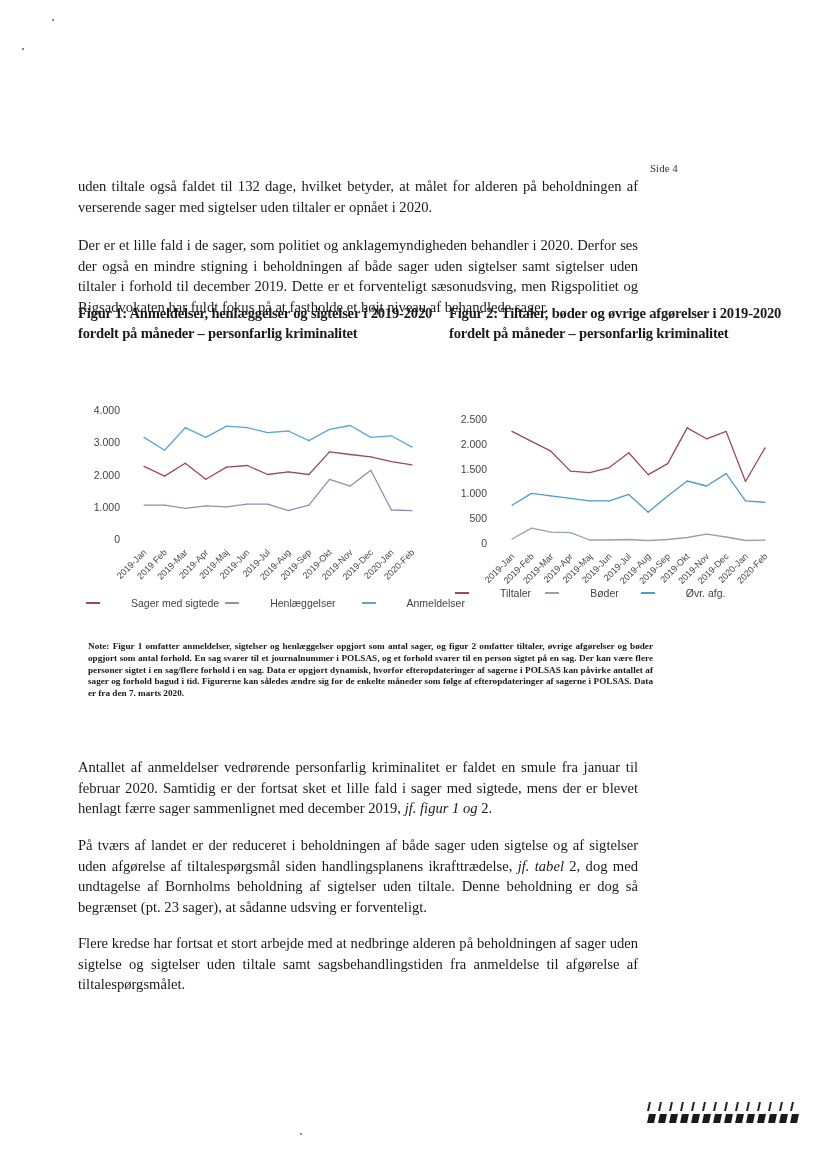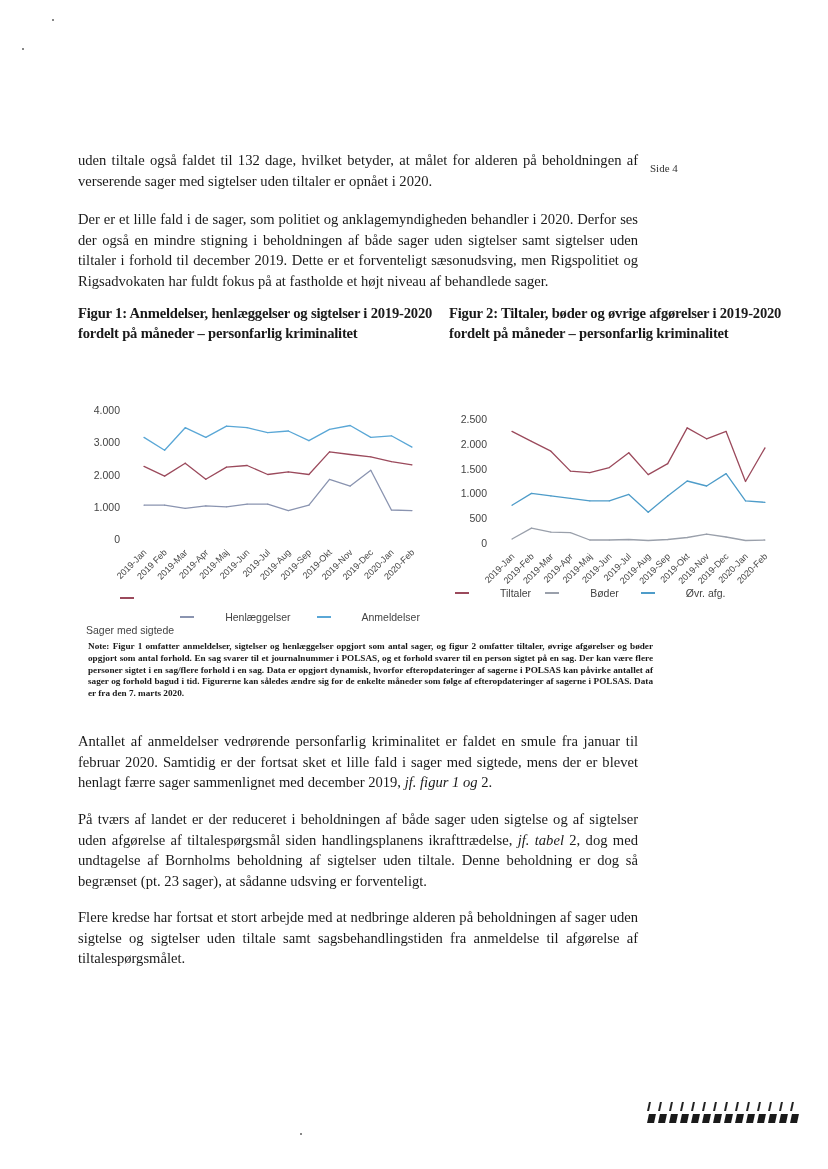--- a/index.html
+++ b/index.html
@@ -1,19 +1,19 @@
 <!DOCTYPE html>
 <html><head>
 <meta charset="utf-8">
 <style>
   html, body { margin: 0; padding: 0; background: #ffffff; }
   body { width: 828px; height: 1169px; position: relative; overflow: hidden;
          font-family: "Liberation Serif", "DejaVu Serif", serif; color: #1a1a1a; }
   .abs { position: absolute; }
-  .para { position: absolute; left: 78px; width: 560px; font-size: 14.6px; line-height: 20.5px; text-align: justify; }
+  .para { position: absolute; left: 78px; width: 560px; font-size: 14.6px; line-height: 20.5px; text-align: justify; margin-top: 26px; }
   .para p { margin: 0; }
   .side { position: absolute; left: 650px; top: 162px; font-size: 11px; color: #333; }
   .fig-title { position: absolute; top: 303px; font-size: 14.6px; font-weight: bold; line-height: 20px; letter-spacing: -0.2px; }
   .note { position: absolute; left: 88px; top: 641px; width: 565px; font-size: 9.2px; line-height: 11.8px; text-align: justify; font-weight: bold; }
   svg text { font-family: "Liberation Sans", "DejaVu Sans", sans-serif; }
   .legend { position: absolute; font-family: "Liberation Sans", sans-serif; font-size: 10.5px; color: #444; display: flex; align-items: center; }
   .legend .item { display: flex; align-items: center; margin-right: 12px; gap: 25px; }
   .legend .swatch { display: inline-block; width: 14px; height: 2px; margin-right: 6px; }
   .barcode { position: absolute; left: 648px; top: 1102px; display: flex; flex-direction: column; gap: 3px; }
   .bc-row { display: flex; gap: 2px; }
@@ -102,21 +102,21 @@
     <circle cx="189.69230769230768" cy="37.575" r="0.6" fill="#5aa7d6"></circle>
     <circle cx="210.30769230769232" cy="35.96249999999999" r="0.6" fill="#5aa7d6"></circle>
     <circle cx="230.92307692307693" cy="45.6375" r="0.6" fill="#5aa7d6"></circle>
     <circle cx="251.53846153846155" cy="34.35000000000001" r="0.6" fill="#5aa7d6"></circle>
     <circle cx="272.1538461538462" cy="30.480000000000004" r="0.6" fill="#5aa7d6"></circle>
     <circle cx="292.7692307692308" cy="42.41250000000001" r="0.6" fill="#5aa7d6"></circle>
     <circle cx="313.38461538461536" cy="40.8" r="0.6" fill="#5aa7d6"></circle>
     <circle cx="334" cy="52.08749999999999" r="0.6" fill="#5aa7d6"></circle>
   </svg>
 <div id="legend1" class="legend" style="left:86px;top:597px;">
-    <span class="item" style="margin-right: 6px; flex-direction: column;">
+    <span class="item" style="margin-right: 6px;">
       <span class="swatch" style="background: rgb(155, 74, 92);"></span>
       <span>Sager med sigtede</span>
     </span>
     <span class="item" style="margin-right: 26px;">
       <span class="swatch" style="background: rgb(138, 148, 176);"></span>
       <span>Henlæggelser</span>
     </span>
     <span class="item">
       <span class="swatch" style="background: rgb(90, 167, 214);"></span>
       <span>Anmeldelser</span>

